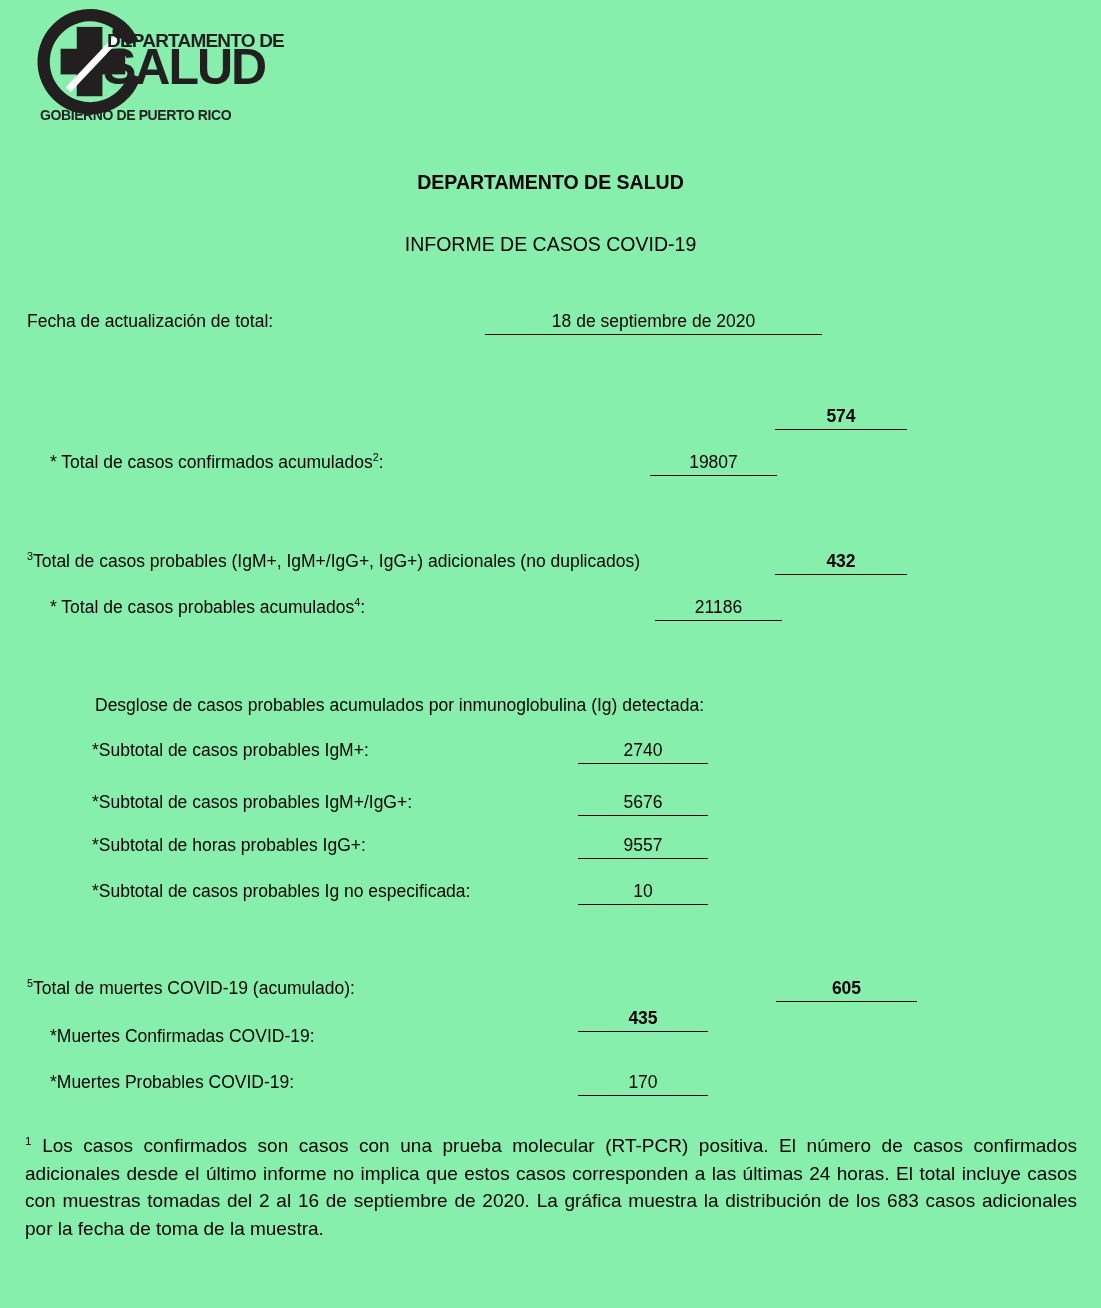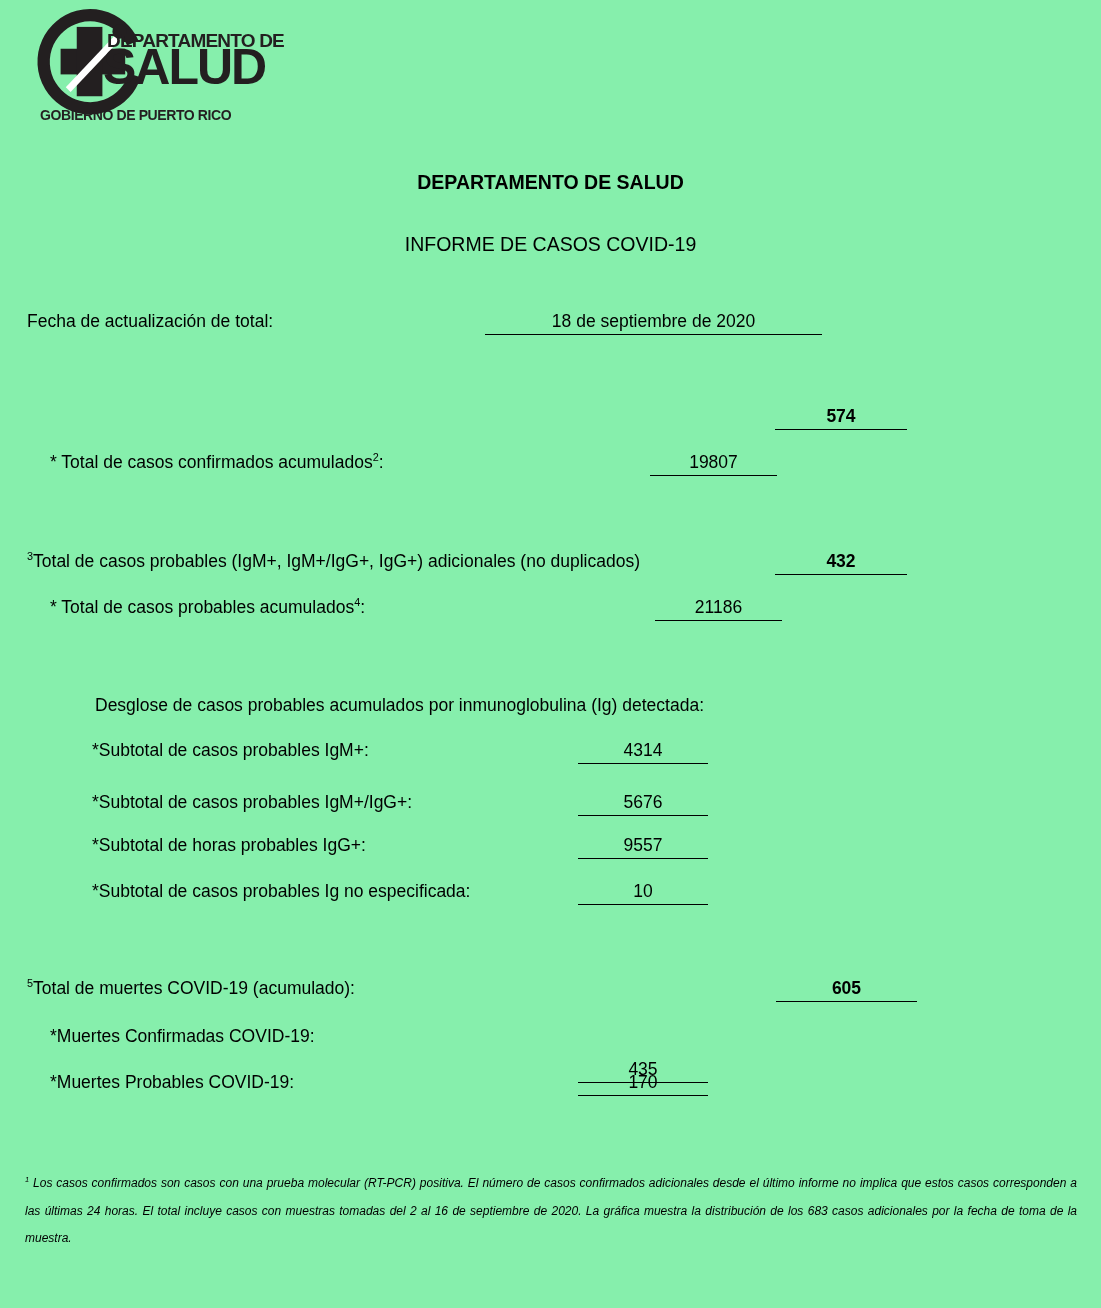--- a/index.html
+++ b/index.html
@@ -41,22 +41,22 @@
   }
   .vline{
     position:absolute;height:26px;
     border-bottom:1.5px solid #000;
     text-align:center;font-size:17.5px;line-height:26px;
   }
   .bold{font-weight:bold;}
   sup{font-size:0.62em;line-height:0;}
   
   .footnote{
-    position:absolute;left:25px;top:1170px;width:1052px;
-    font-size:12px;line-height:27.5px;text-align:justify;font-style:italic;
+    position:absolute;left:25px;top:1132px;width:1052px;
+    font-size:19px;line-height:27.5px;text-align:justify;
   }
 </style>
 </head>
 <body>
 
 <div class="page">
 
   <div>
     <svg class="logo-emblem" viewBox="0 0 120 120" xmlns="http://www.w3.org/2000/svg">
 
@@ -87,35 +87,35 @@
 
   <div class="lbl" style="left:27px;top:548px;"><sup>3</sup><span>Total de casos probables (IgM+, IgM+/IgG+, IgG+) adicionales (no duplicados)</span></div>
   <div class="vline bold" style="left:775px;top:548px;width:132px;">432</div>
 
   <div class="lbl" style="left:50px;top:594px;"><span>* </span><span>Total de casos probables acumulados</span><sup>4</sup><span>:</span></div>
   <div class="vline" style="left:655px;top:594px;width:127px;">21186</div>
 
   <div class="lbl" style="left:95px;top:692px;">Desglose de casos probables acumulados por inmunoglobulina (Ig) detectada:</div>
 
   <div class="lbl" style="left:92px;top:737px;">*Subtotal de casos probables IgM+:</div>
-  <div class="vline" style="left:578px;top:737px;width:130px;">4314</div>
+  <div class="vline" style="left:578px;top:737px;width:130px;">2740</div>
 
   <div class="lbl" style="left:92px;top:789px;">*Subtotal de casos probables IgM+/IgG+:</div>
   <div class="vline" style="left:578px;top:789px;width:130px;">5676</div>
 
   <div class="lbl" style="left:92px;top:832px;">*Subtotal de horas probables IgG+:</div>
   <div class="vline" style="left:578px;top:832px;width:130px;">9557</div>
 
   <div class="lbl" style="left:92px;top:878px;">*Subtotal de casos probables Ig no especificada:</div>
   <div class="vline" style="left:578px;top:878px;width:130px;">10</div>
 
   <div class="lbl" style="left:27px;top:975px;"><sup>5</sup><span>Total de muertes COVID-19 (acumulado):</span></div>
   <div class="vline bold" style="left:776px;top:975px;width:141px;">605</div>
 
   <div class="lbl" style="left:50px;top:1023px;">*Muertes Confirmadas COVID-19:</div>
-  <div class="vline" style="left:578px;top:1056px;width:130px;">435</div>
+  <div class="vline" style="left:578px;top:1005px;width:130px;font-weight:bold;">435</div>
 
   <div class="lbl" style="left:50px;top:1069px;">*Muertes Probables COVID-19:</div>
   <div class="vline" style="left:578px;top:1069px;width:130px;">170</div>
 
   <div class="footnote"><sup>1</sup><span> Los casos confirmados son casos con una prueba molecular (RT-PCR) positiva. El número de casos confirmados adicionales desde el último informe no implica que estos casos corresponden a las últimas 24 horas. El total incluye casos con muestras tomadas del 2 al 16 de septiembre de 2020. La gráfica muestra la distribución de los 683 casos adicionales por la fecha de toma de la muestra.</span></div>
 
 </div>
 
 </body></html>

